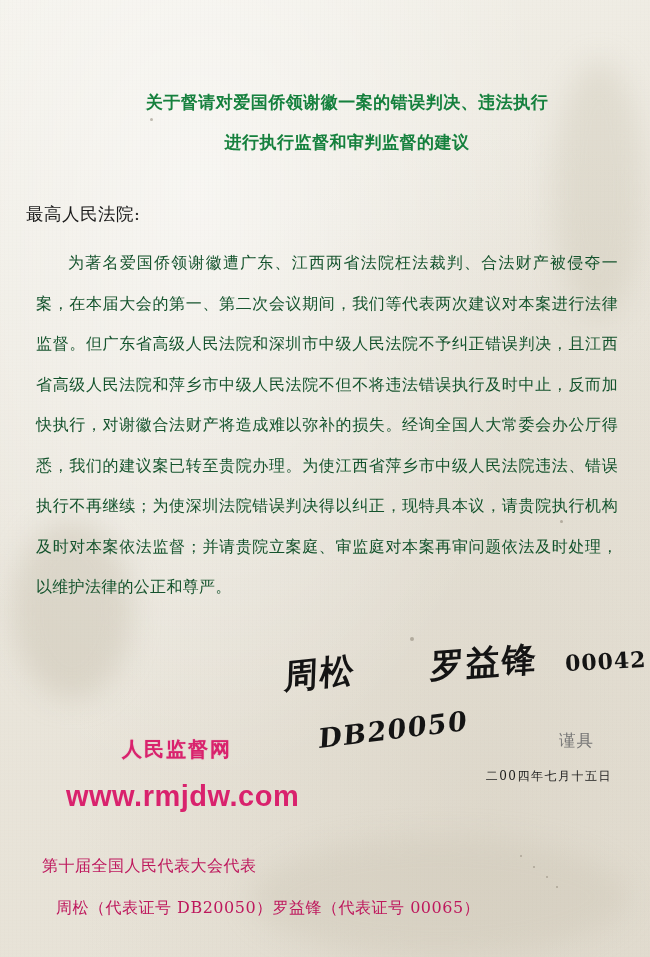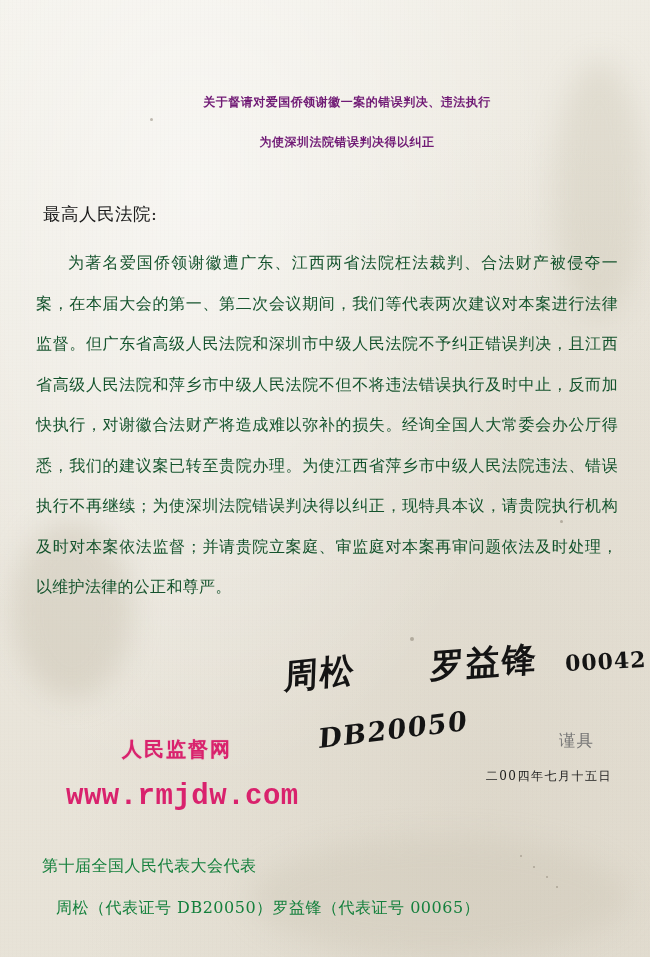--- a/index.html
+++ b/index.html
@@ -46,37 +46,36 @@
   }
 
   .title {
     position: absolute;
     left: 0;
     right: 0;
     top: 82px;
     text-align: center;
     font-family: "DejaVu Serif", serif;
     font-weight: bold;
-    font-size: 12px;
+    font-size: 17px;
     line-height: 40px;
     letter-spacing: .5px;
-    color: #701a75;
+    color: #15803d;
     padding-left: 44px;
   }
   .title .line2 { display: block; }
 
   .salutation {
     position: absolute;
     left: 26px;
     top: 202px;
     font-family: "DejaVu Serif", serif;
     font-size: 17.5px;
     color: #191919;
     letter-spacing: .5px;
-    margin-left: 17px;
   }
 
   .body-text {
     position: absolute;
     left: 36px;
     right: 32px;
     top: 243px;
     font-family: "DejaVu Serif", serif;
     font-size: 16px;
     line-height: 40.5px;
@@ -153,36 +152,36 @@
     font-weight: bold;
     font-size: 20px;
     color: #d9226d;
     letter-spacing: 2px;
     text-shadow: 0 0 1px rgba(217,34,109,.6);
   }
   .watermark-url {
     position: absolute;
     left: 66px;
     top: 780px;
-    font-family: Liberation Mono, monospace;
+    font-family: Liberation Sans, sans-serif;
     font-weight: bold;
     font-size: 29px;
     color: #d9226d;
     letter-spacing: .5px;
   }
 
   .footer {
     position: absolute;
     left: 42px;
     right: 40px;
     top: 845px;
     font-family: "DejaVu Serif", serif;
     font-size: 16px;
     line-height: 42px;
-    color: #15803d;
+    color: #be185d;
     letter-spacing: .5px;
   }
   .footer .l2 { display: block; padding-left: 14px; }
 
   .speck {
     position: absolute;
     background: rgba(120,110,95,.45);
     border-radius: 50%;
   }
 </style>
@@ -202,21 +201,21 @@
 <div class="speck" style="left:410px; top:637px; width:4px; height:4px;"></div>
 <div class="speck" style="left:520px; top:855px; width:2px; height:2px;"></div>
 <div class="speck" style="left:533px; top:866px; width:2px; height:2px;"></div>
 <div class="speck" style="left:546px; top:876px; width:2px; height:2px;"></div>
 <div class="speck" style="left:556px; top:886px; width:2px; height:2px;"></div>
 
 <div class="content">
 
   <div class="title">
     <span>关于督请对爱国侨领谢徽一案的错误判决、违法执行</span>
-    <span class="line2">为使深圳法院错误判决得以纠正</span>
+    <span class="line2">进行执行监督和审判监督的建议</span>
   </div>
 
   <div class="salutation">最高人民法院:</div>
 
   <div class="body-text">为著名爱国侨领谢徽遭广东、江西两省法院枉法裁判、合法财产被侵夺一案，在本届大会的第一、第二次会议期间，我们等代表两次建议对本案进行法律监督。但广东省高级人民法院和深圳市中级人民法院不予纠正错误判决，且江西省高级人民法院和萍乡市中级人民法院不但不将违法错误执行及时中止，反而加快执行，对谢徽合法财产将造成难以弥补的损失。经询全国人大常委会办公厅得悉，我们的建议案已转至贵院办理。为使江西省萍乡市中级人民法院违法、错误执行不再继续；为使深圳法院错误判决得以纠正，现特具本议，请贵院执行机构及时对本案依法监督；并请贵院立案庭、审监庭对本案再审问题依法及时处理，以维护法律的公正和尊严。</div>
 
   <div class="sig sig-zhou">周松</div>
   <div class="sig sig-luo">罗益锋</div>
   <div class="sig sig-num">00042</div>
   <div class="sig sig-code">DB20050</div>

